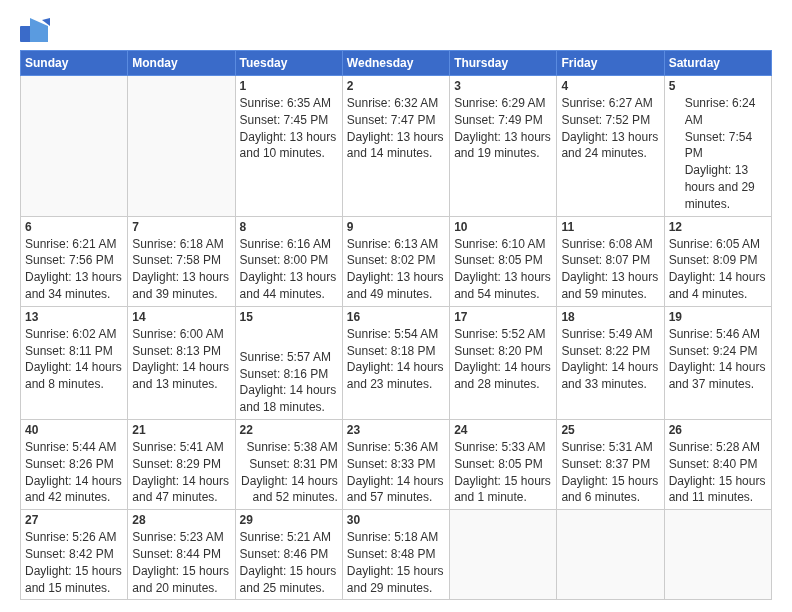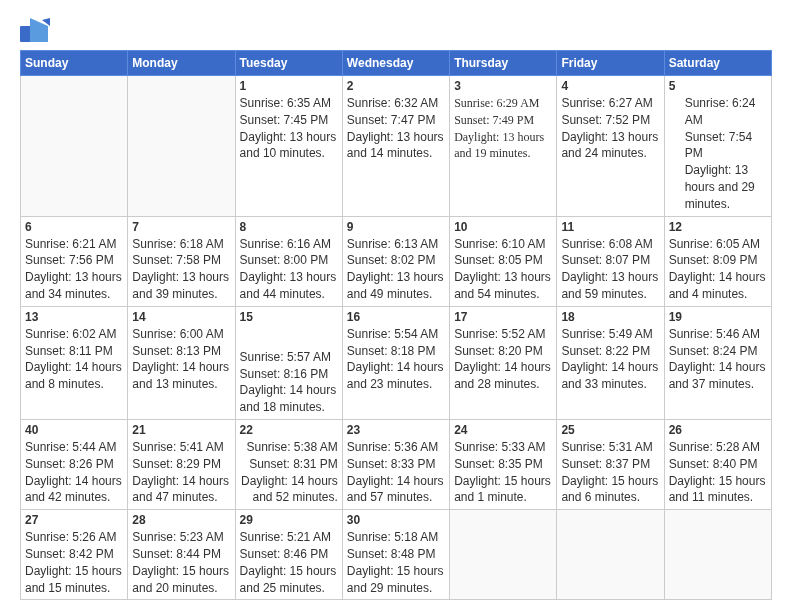--- a/index.html
+++ b/index.html
@@ -136,21 +136,21 @@
 Daylight: 13 hours and 10 minutes.</div>
           </td>
           <td>
             <span class="day-num">2</span>
             <div class="day-info" style="white-space: pre-line;">Sunrise: 6:32 AM
 Sunset: 7:47 PM
 Daylight: 13 hours and 14 minutes.</div>
           </td>
           <td>
             <span class="day-num">3</span>
-            <div class="day-info" style="white-space: pre-line; font-family: Liberation Serif, serif;">Sunrise: 6:29 AM
+            <div class="day-info" style="white-space: pre-line;">Sunrise: 6:29 AM
 Sunset: 7:49 PM
 Daylight: 13 hours and 19 minutes.</div>
           </td>
           <td>
             <span class="day-num">4</span>
             <div class="day-info" style="white-space: pre-line;">Sunrise: 6:27 AM
 Sunset: 7:52 PM
 Daylight: 13 hours and 24 minutes.</div>
           </td>
           <td>
@@ -237,21 +237,21 @@
           </td>
           <td>
             <span class="day-num">18</span>
             <div class="day-info" style="white-space: pre-line;">Sunrise: 5:49 AM
 Sunset: 8:22 PM
 Daylight: 14 hours and 33 minutes.</div>
           </td>
           <td>
             <span class="day-num">19</span>
             <div class="day-info" style="white-space: pre-line;">Sunrise: 5:46 AM
-Sunset: 8:24 PM
+Sunset: 9:24 PM
 Daylight: 14 hours and 37 minutes.</div>
           </td>
         </tr>
         <tr>
           <td>
             <span class="day-num">40</span>
             <div class="day-info" style="white-space: pre-line;">Sunrise: 5:44 AM
 Sunset: 8:26 PM
 Daylight: 14 hours and 42 minutes.</div>
           </td>
@@ -269,21 +269,21 @@
           </td>
           <td>
             <span class="day-num">23</span>
             <div class="day-info" style="white-space: pre-line;">Sunrise: 5:36 AM
 Sunset: 8:33 PM
 Daylight: 14 hours and 57 minutes.</div>
           </td>
           <td>
             <span class="day-num">24</span>
             <div class="day-info" style="white-space: pre-line;">Sunrise: 5:33 AM
-Sunset: 8:35 PM
+Sunset: 8:05 PM
 Daylight: 15 hours and 1 minute.</div>
           </td>
           <td>
             <span class="day-num">25</span>
             <div class="day-info" style="white-space: pre-line;">Sunrise: 5:31 AM
 Sunset: 8:37 PM
 Daylight: 15 hours and 6 minutes.</div>
           </td>
           <td>
             <span class="day-num">26</span>

